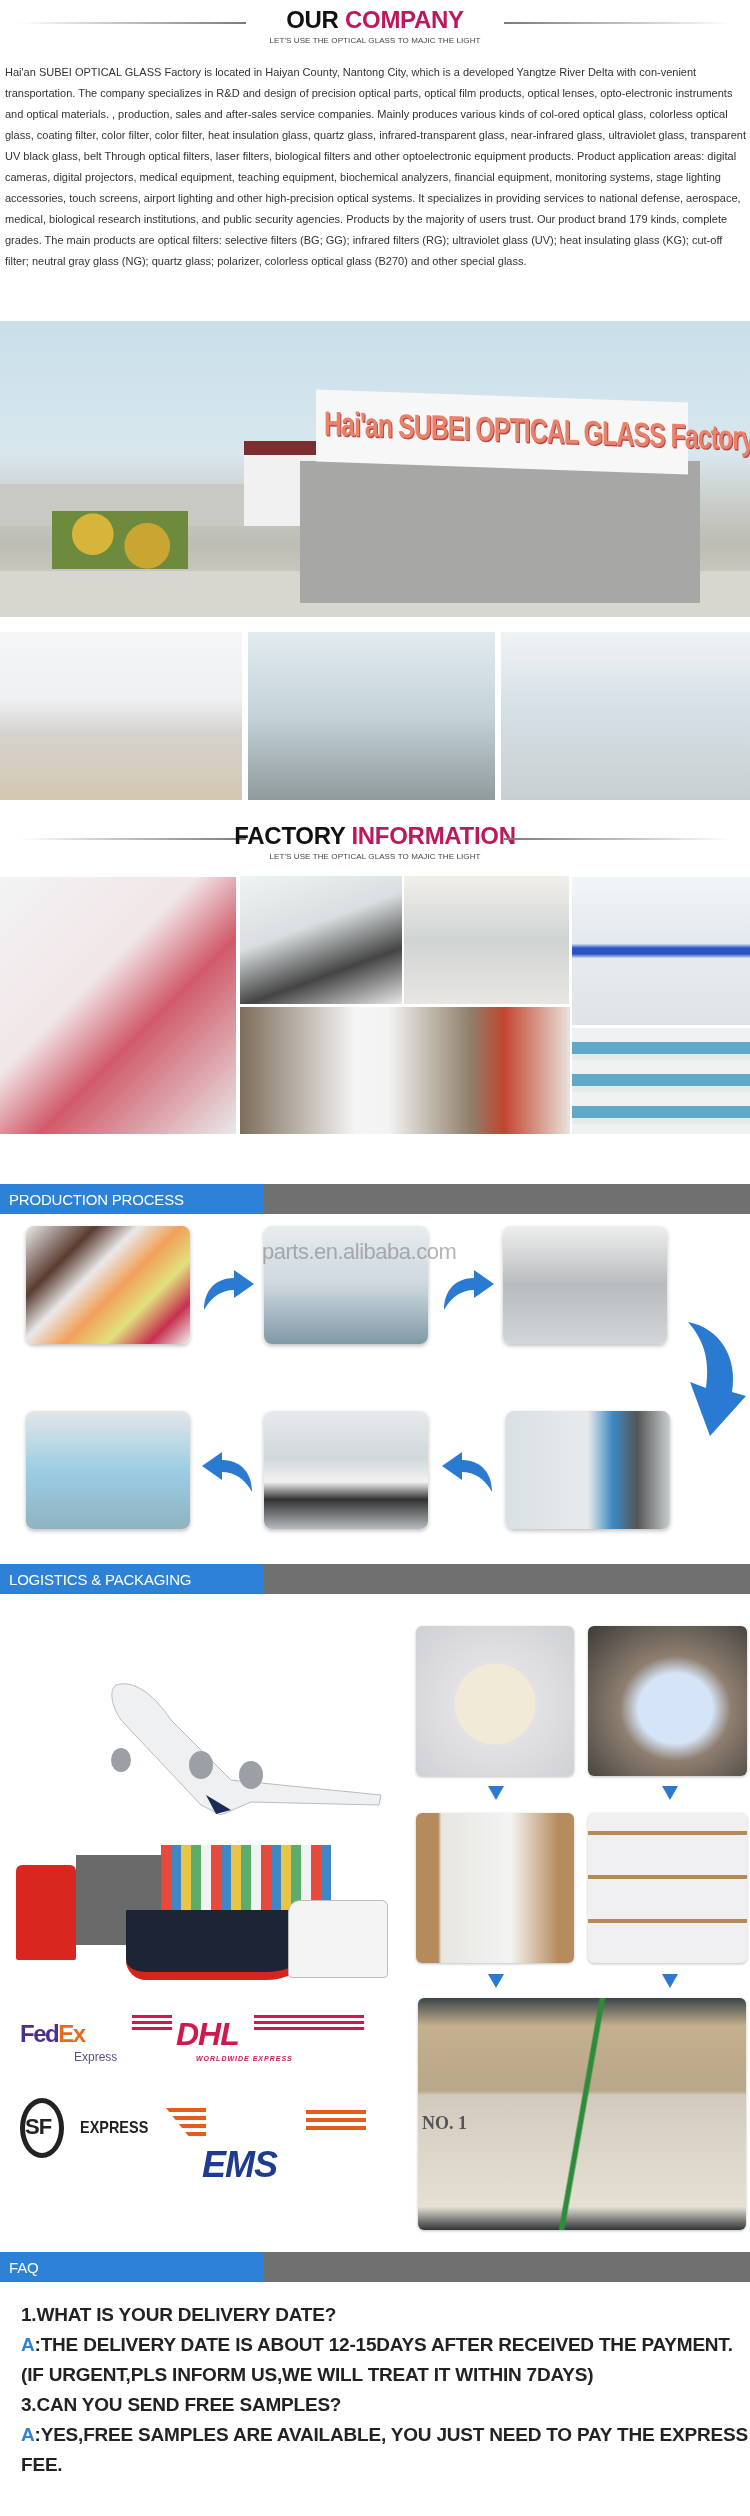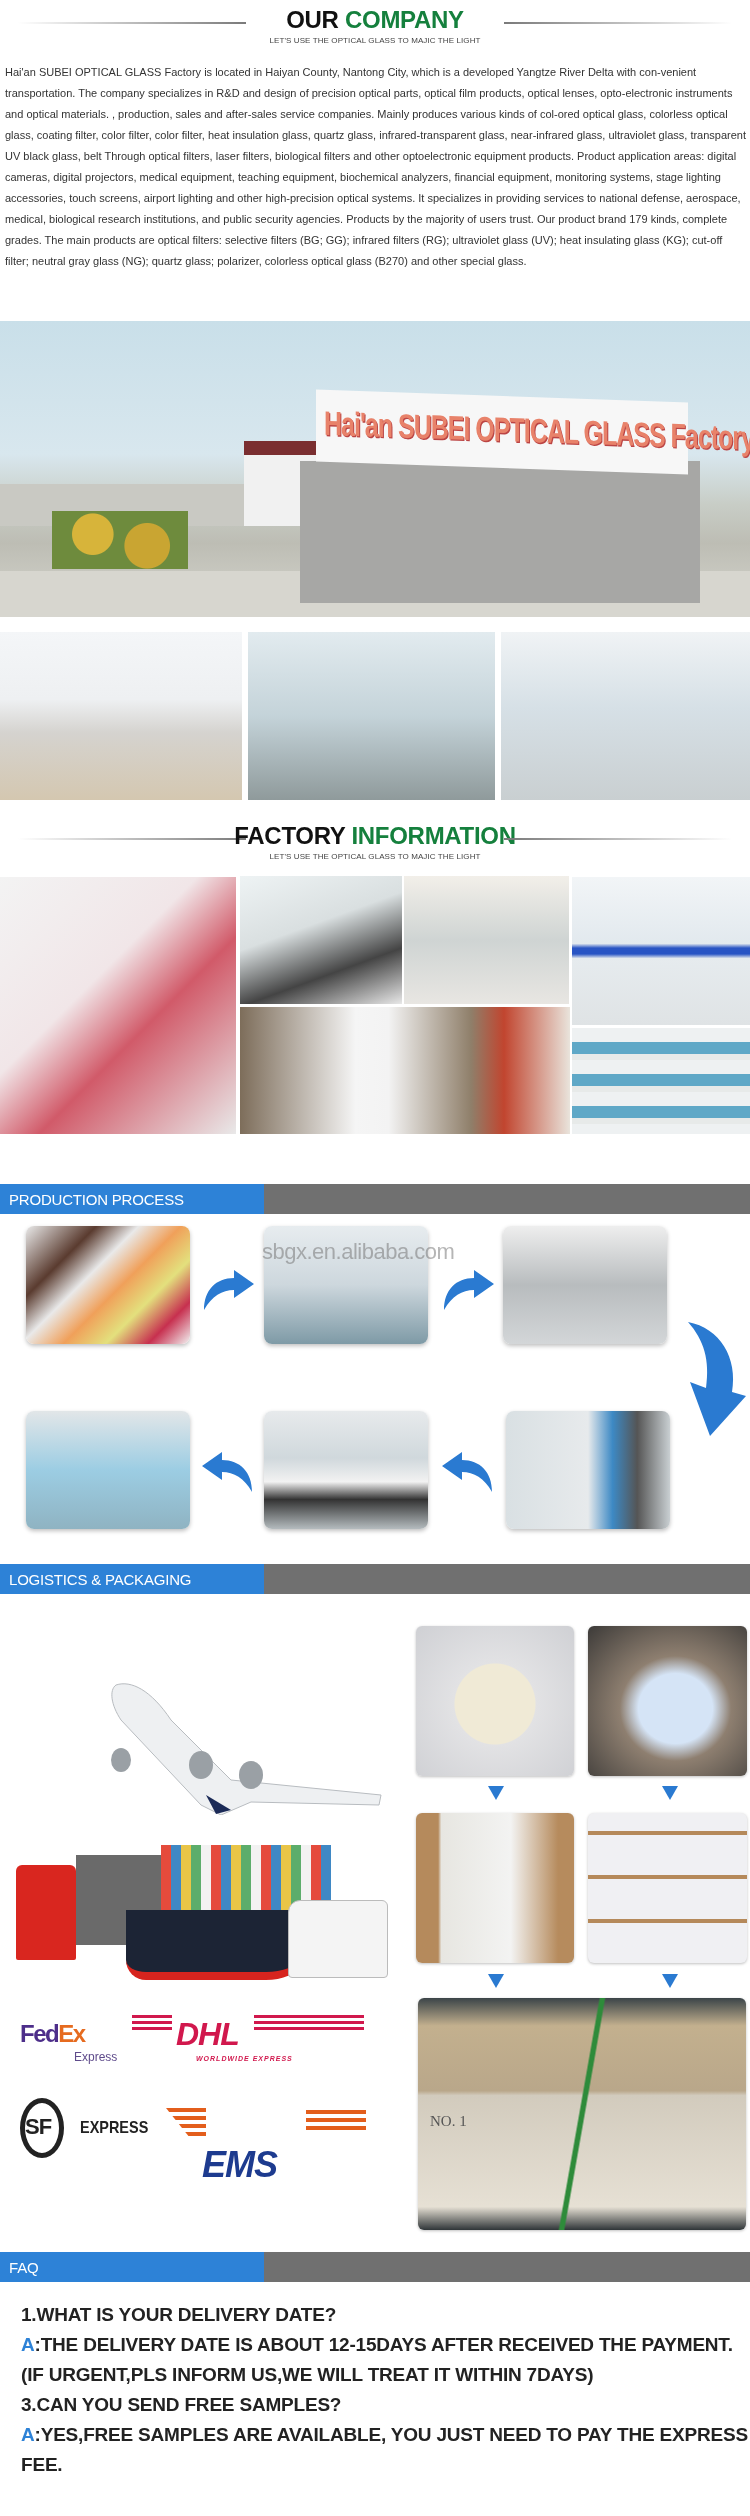--- a/index.html
+++ b/index.html
@@ -5,21 +5,21 @@
   * { box-sizing: border-box; margin: 0; padding: 0; }
   html, body { width: 750px; background: #ffffff; }
   body { font-family: "Liberation Sans", sans-serif; color: #222; position: relative; height: 2516px; overflow: hidden; }
 
   
   .sec-head { position: absolute; left: 0; width: 750px; height: 50px; }
   .sec-head .line { position: absolute; top: 20px; height: 2px; }
   .sec-head .line.l { left: 18px; width: 228px; background: linear-gradient(to right, rgba(120,120,120,0), #7a7a7a); }
   .sec-head .line.r { right: 18px; width: 228px; background: linear-gradient(to left, rgba(120,120,120,0), #7a7a7a); }
   .sec-head .title { position: absolute; left: 0; right: 0; top: 4px; text-align: center; font-size: 24px; font-weight: bold; letter-spacing: -0.3px; color: #111; }
-  .sec-head .title .accent { color: #15803d; text-align: center; }
+  .sec-head .title .accent { color: #be185d; text-align: center; }
   .sec-head .sub { position: absolute; left: 0; right: 0; top: 34px; text-align: center; font-size: 8px; color: #444; letter-spacing: 0.1px; }
 
   .intro { position: absolute; left: 5px; top: 62px; width: 742px; font-size: 11px; line-height: 21px; color: #333; text-align: left; }
 
   
   .photo { position: absolute; overflow: hidden; }
   .ph-sky { background: linear-gradient(180deg, #c9dfe9 0%, #d8e7ee 45%, #c8cdc6 62%, #bdbdb4 75%, #d6d6cf 100%); }
   .factory-sign { position: absolute; left: 316px; top: 75px; width: 372px; height: 72px; background: #f7f7f7; transform: skewY(2deg); }
   .factory-sign span { position: absolute; left: 8px; top: 14px; font-size: 25px; font-weight: bold; color: #e8826a; letter-spacing: -1px; text-shadow: 1px 1px 0 #b44; font-family: "Liberation Sans", sans-serif; transform: scaleY(1.35); transform-origin: left top; display:block; white-space: nowrap; }
   .factory-building { position: absolute; left: 300px; top: 140px; width: 400px; height: 142px; background: #a7a7a5; }
@@ -128,21 +128,21 @@
   <div class="bar-label">PRODUCTION PROCESS</div>
 </div>
 
 <div class="proc-card proc-glass" style="left:26px; top:1226px;"></div>
 <div class="proc-card proc-lab" style="left:264px; top:1226px;"></div>
 <div class="proc-card proc-clean" style="left:503px; top:1226px;"></div>
 <div class="proc-card proc-workers" style="left:26px; top:1411px;"></div>
 <div class="proc-card proc-inspect" style="left:264px; top:1411px;"></div>
 <div class="proc-card proc-coat" style="left:506px; top:1411px;"></div>
 
-<div class="watermark">sbgx.en.alibaba.com</div>
+<div class="watermark">parts.en.alibaba.com</div>
 
 <svg class="arrow-svg" style="left:200px; top:1268px;" width="56" height="44" viewBox="0 0 56 44">
   <path d="M4 42 C4 22 16 10 34 10 L34 2 L54 16 L34 30 L34 22 C22 22 12 28 4 42 Z" fill="#2a7ad1"></path>
 </svg>
 <svg class="arrow-svg" style="left:440px; top:1268px;" width="56" height="44" viewBox="0 0 56 44">
   <path d="M4 42 C4 22 16 10 34 10 L34 2 L54 16 L34 30 L34 22 C22 22 12 28 4 42 Z" fill="#2a7ad1"></path>
 </svg>
 
 <svg class="arrow-svg" style="left:680px; top:1318px;" width="70" height="120" viewBox="0 0 70 120">
   <path d="M8 4 C40 10 58 40 52 74 L66 78 L30 118 L10 64 L26 70 C30 42 24 22 8 4 Z" fill="#2a7ad1"></path>
@@ -200,21 +200,21 @@
 
 <div class="pack pk1" style="left:416px; top:1626px; width:158px; height:150px;"></div>
 <div class="pack pk2" style="left:588px; top:1626px; width:159px; height:150px;"></div>
 <div class="down-tri" style="left:488px; top:1786px;"></div>
 <div class="down-tri" style="left:662px; top:1786px;"></div>
 <div class="pack pk3" style="left:416px; top:1813px; width:158px; height:150px;"></div>
 <div class="pack pk4" style="left:588px; top:1813px; width:159px; height:150px;"></div>
 <div class="down-tri" style="left:488px; top:1974px;"></div>
 <div class="down-tri" style="left:662px; top:1974px;"></div>
 <div class="pack pk5" style="left:418px; top:1998px; width:328px; height:232px;">
-  <span style="position:absolute; left:12px; top:115px; font-family:'Liberation Serif', serif; font-size:15px; font-weight:normal; color:#555;">NO. 1</span>
+  <span style="position:absolute; left:4px; top:115px; font-family:'Liberation Serif', serif; font-size:18px; font-weight:bold; color:#555;">NO. 1</span>
 </div>
 
 <div class="blue-arrow-band" style="top:2252px;">
   <div class="bar-blue"></div>
   <div class="bar-gray"></div>
   <div class="bar-label">FAQ</div>
 </div>
 
 <div class="faq">
   <div>

